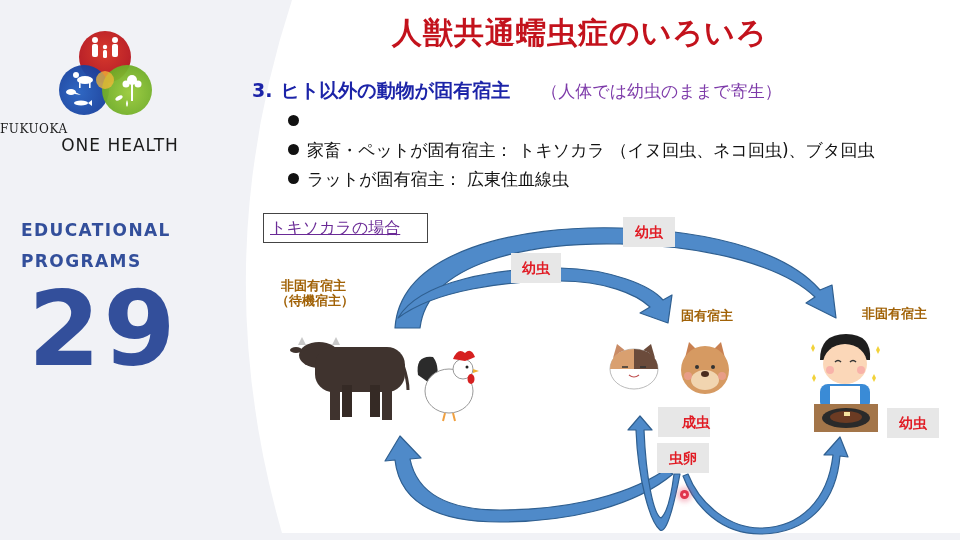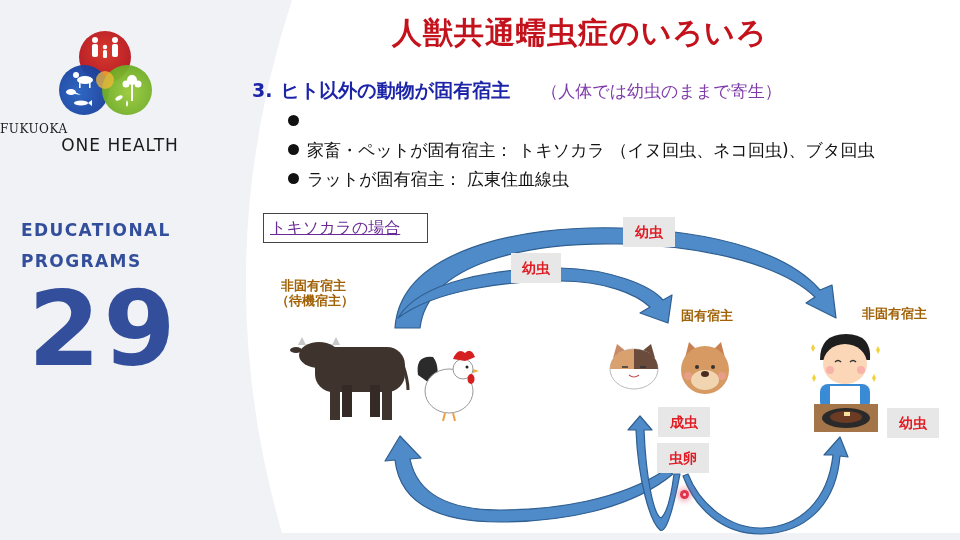--- a/index.html
+++ b/index.html
@@ -144,21 +144,21 @@
     </g>
   </svg>
 
   <div class="label-red" style="left:281px; top:277px;">非固有宿主</div>
   <div class="label-red" style="left:276px; top:292px;text-align:right;">（待機宿主）</div>
   <div class="label-red" style="left:681px; top:307px;">固有宿主</div>
   <div class="label-red" style="left:862px; top:305px;">非固有宿主</div>
 
   <div class="label-box" style="left:623px; top:217px; width:52px;">幼虫</div>
   <div class="label-box" style="left:511px; top:253px; width:50px;">幼虫</div>
-  <div class="label-box" style="left:658px; top:407px; width:52px;">成虫</div>
+  <div class="label-box" style="left:658px; top:407px; width:52px;text-align:right;">成虫</div>
   <div class="label-box" style="left:657px; top:443px; width:52px;">虫卵</div>
   <div class="label-box" style="left:887px; top:408px; width:52px;">幼虫</div>
 
   <svg class="illus" style="left:290px; top:335px; width:120px; height:90px;" viewBox="0 0 120 90">
     <path d="M8 10 L12 2 L16 10 Z M42 10 L46 2 L50 10 Z" fill="#c8c8c8"></path>
     <ellipse cx="29" cy="20" rx="20" ry="13" fill="#3f332e"></ellipse>
     <ellipse cx="6" cy="15" rx="6" ry="3" fill="#3f332e"></ellipse>
     <rect x="25" y="12" width="90" height="45" rx="18" fill="#3f332e"></rect>
     <rect x="40" y="50" width="10" height="35" fill="#3f332e"></rect>
     <rect x="52" y="50" width="10" height="32" fill="#352a25"></rect>

